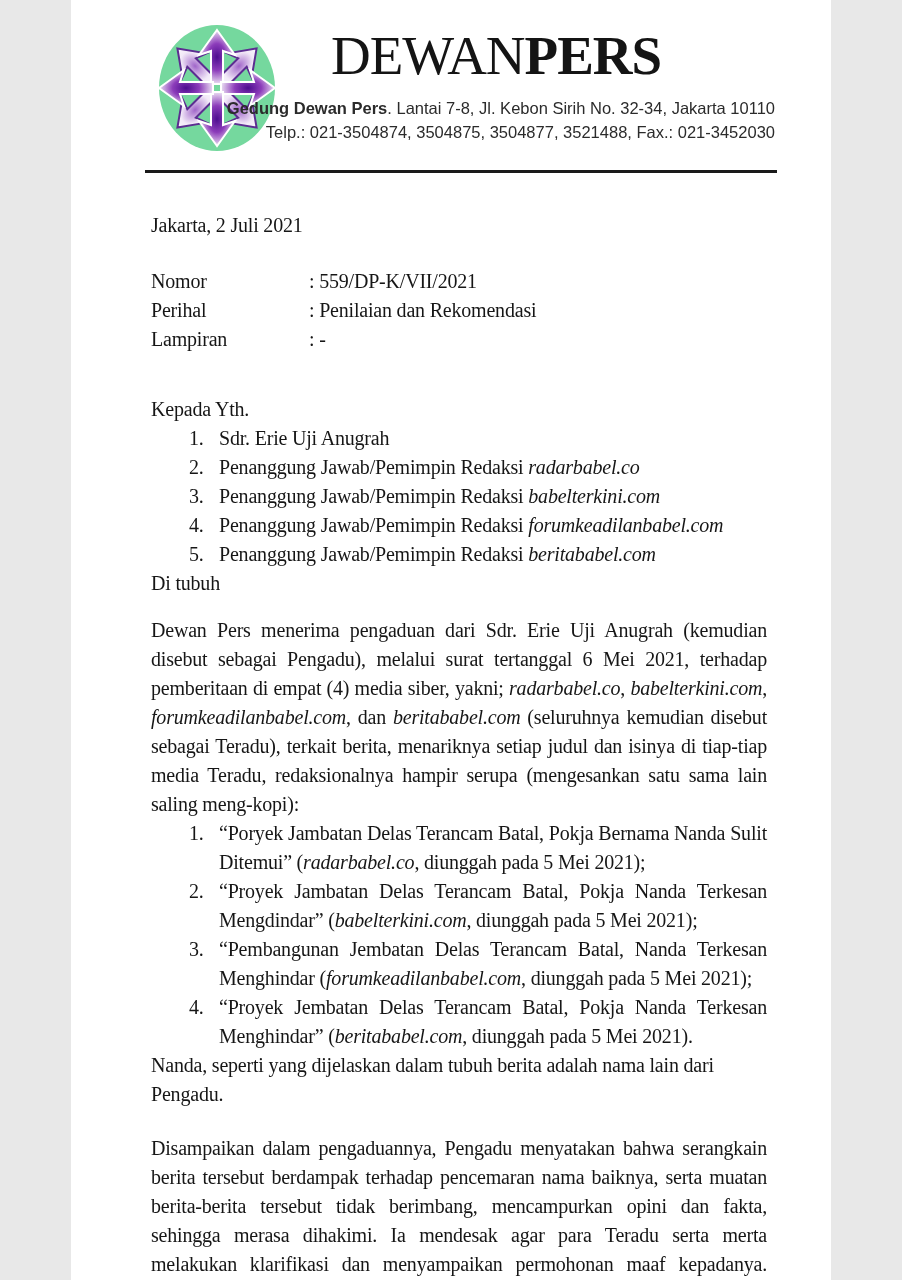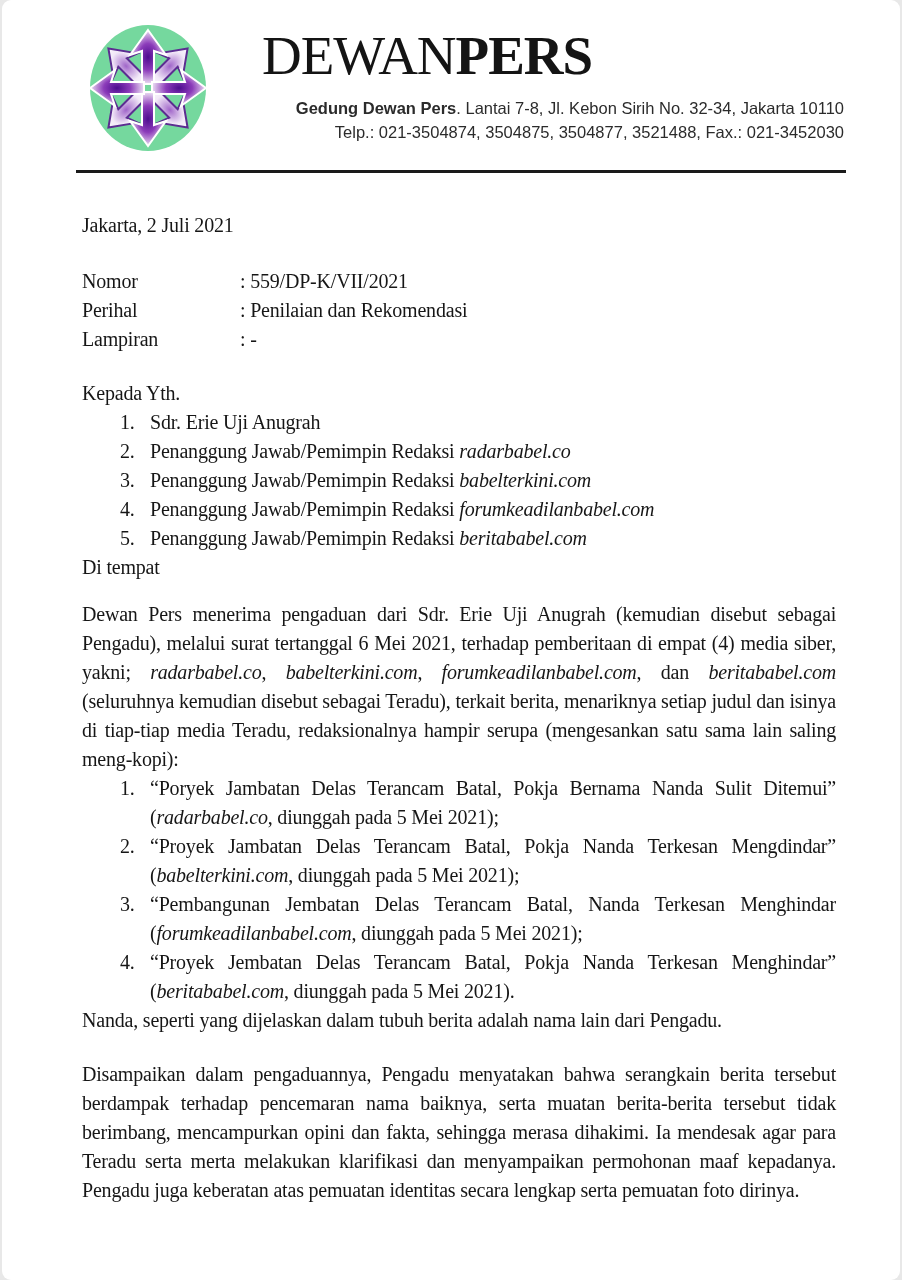--- a/index.html
+++ b/index.html
@@ -1,25 +1,24 @@
 <!DOCTYPE html>
 <html><head>
 <meta charset="utf-8">
 <style>
   * { margin:0; padding:0; box-sizing:border-box; }
   html,body { background:#e8e8e8; }
   .page {
     position:relative;
-    width:898px; height:1280px;
+    width:760px; height:1280px;
     background:#ffffff;
     font-family:"Liberation Serif", serif;
     color:#161616;
     overflow:hidden;
     margin:0 auto;
-    border-radius:9px;
   }
   
   .letterhead { position:relative; height:178px; }
   .logo { position:absolute; left:84px; top:22px; width:124px; height:134px; }
   .brand {
     position:absolute; left:260px; top:24px;
     font-family:"Liberation Serif", serif;
     font-size:55px; letter-spacing:-1px; color:#141414;
     white-space:nowrap;
   }
@@ -37,21 +36,21 @@
   
   .body {
     padding:33px 64px 0 80px;
     font-size:20px; line-height:29px;
     letter-spacing:-0.2px;
   }
   .dateline { margin-bottom:27px; }
   .meta-row { display:flex;gap:30px; }
   .meta-label { width:128px; flex:0 0 128px; }
   .meta-value { flex:1; }
-  .salutation { margin-top:25px; }
+  .salutation { margin-top:41px; }
   .rcpt-row { display:flex; }
   .rcpt-num { flex:0 0 30px; margin-left:38px; }
   .rcpt-txt { flex:1; }
   .para { text-align:justify; margin-top:18px; }
   .art-row { display:flex; }
   .art-num { flex:0 0 30px; margin-left:38px; }
   .art-txt { flex:1; text-align:justify; }
   .closing-line { }
   .para2 { text-align:justify; margin-top:25px; }
   i { font-style:italic; }
@@ -142,21 +141,21 @@
       <div class="rcpt-row">
         <span class="rcpt-num">4.</span>
         <span class="rcpt-txt"><span>Penanggung Jawab/Pemimpin Redaksi </span><i>forumkeadilanbabel.com</i></span>
       </div>
       <div class="rcpt-row">
         <span class="rcpt-num">5.</span>
         <span class="rcpt-txt"><span>Penanggung Jawab/Pemimpin Redaksi </span><i>beritababel.com</i></span>
       </div>
     </div>
 
-    <div class="location">Di tempat</div>
+    <div class="location">Di tubuh</div>
 
     <div class="para"><span>Dewan Pers menerima pengaduan dari Sdr. Erie Uji Anugrah (kemudian disebut sebagai Pengadu), melalui surat tertanggal 6 Mei 2021, terhadap pemberitaan di empat (4) media siber, yakni; </span><i>radarbabel.co</i><span>, </span><i>babelterkini.com</i><span>, </span><i>forumkeadilanbabel.com</i><span>, dan </span><i>beritababel.com</i><span> (seluruhnya kemudian disebut sebagai Teradu), terkait berita, menariknya setiap judul dan isinya di tiap-tiap media Teradu, redaksionalnya hampir serupa (mengesankan satu sama lain saling meng-kopi):</span></div>
 
     <div class="articles">
       <div class="art-row">
         <span class="art-num">1.</span>
         <span class="art-txt"><span>“Poryek Jambatan Delas Terancam Batal, Pokja Bernama Nanda Sulit Ditemui” (</span><i>radarbabel.co</i><span>, diunggah pada 5 Mei 2021);</span></span>
       </div>
       <div class="art-row">
         <span class="art-num">2.</span>

